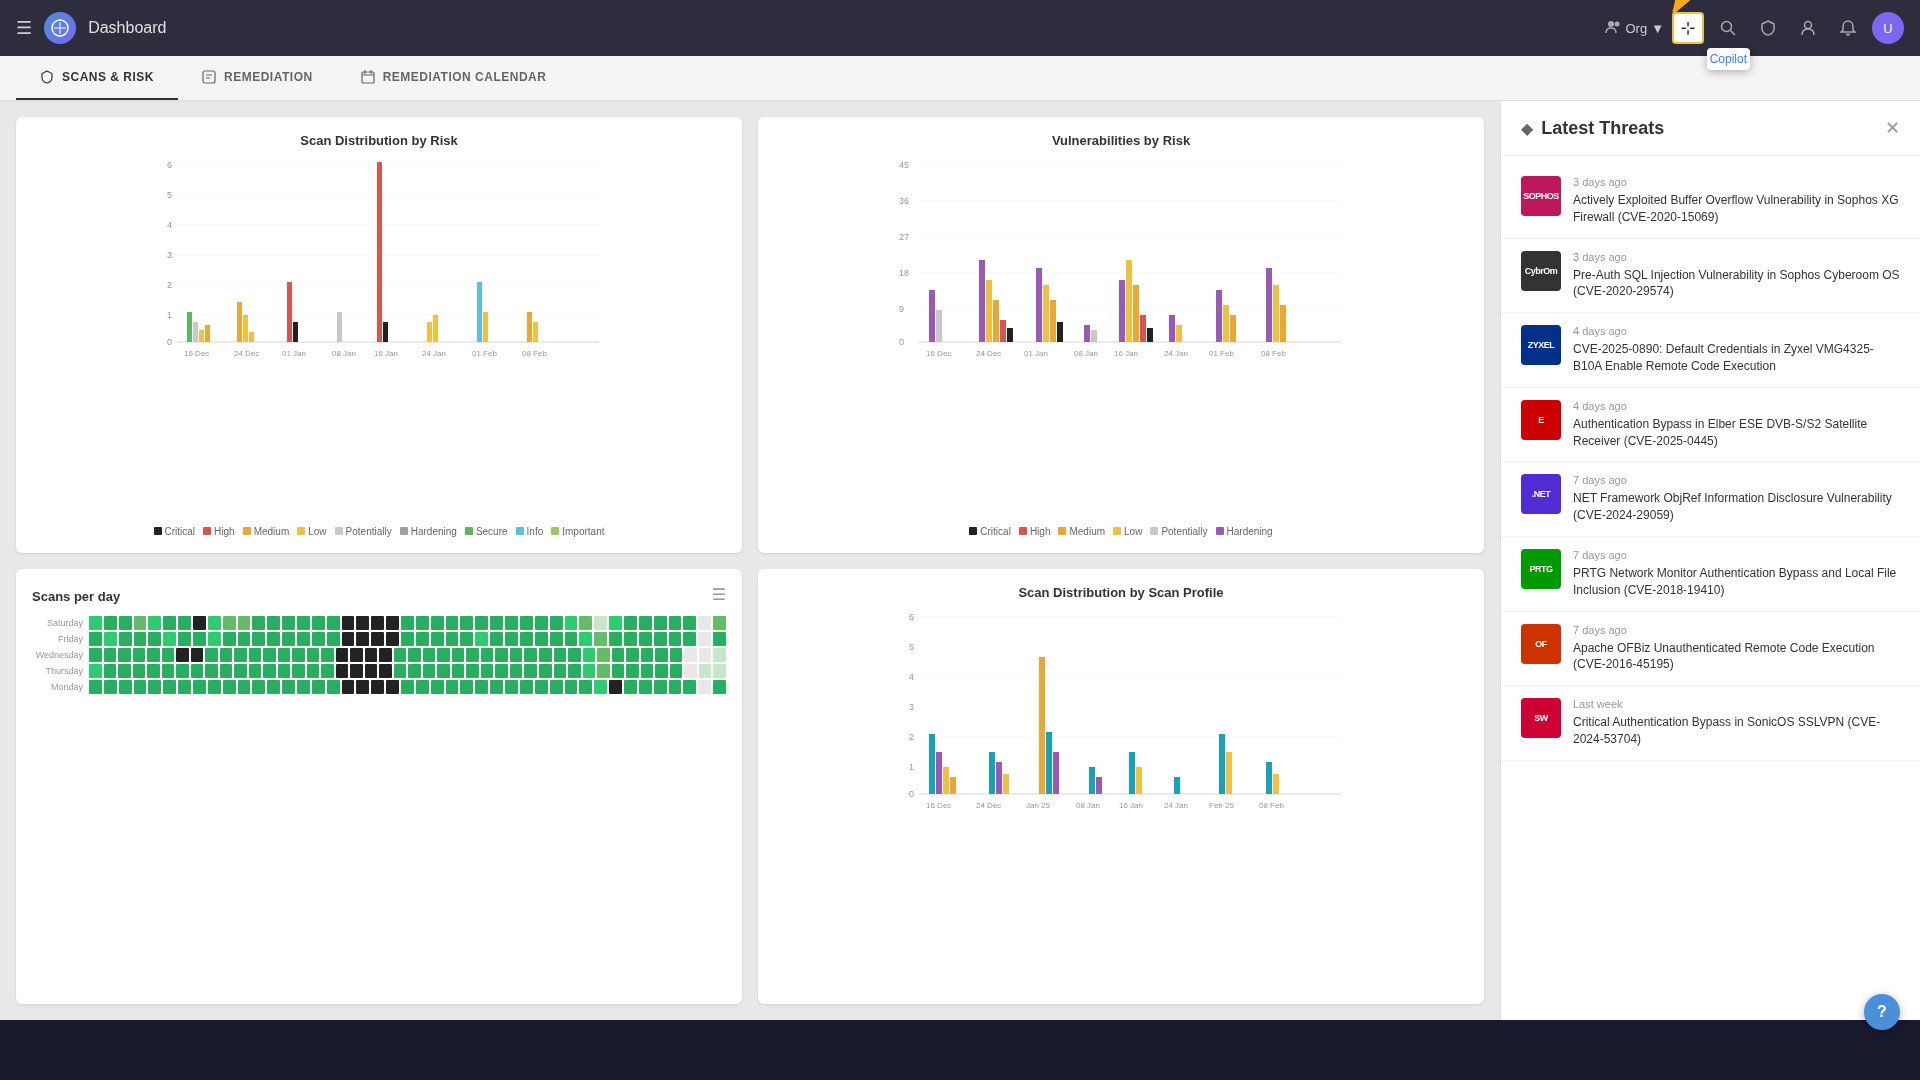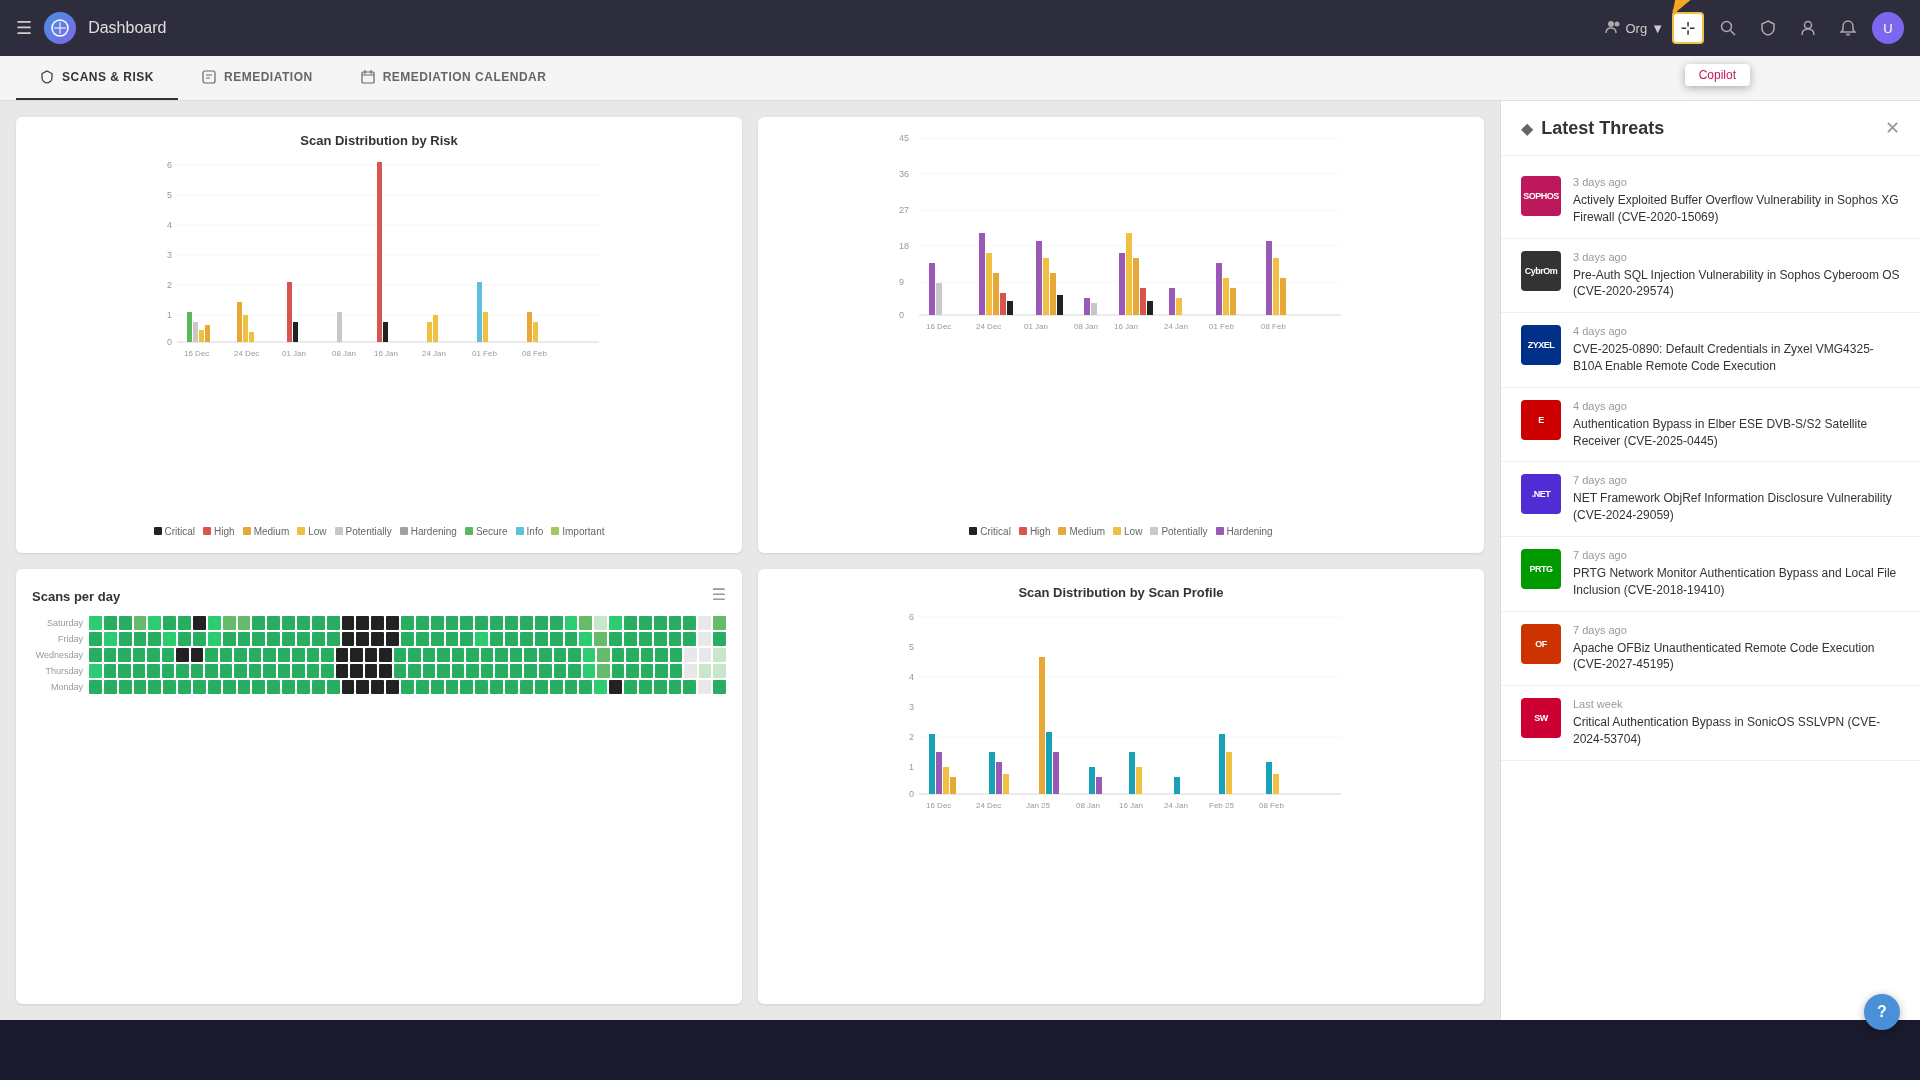--- a/index.html
+++ b/index.html
@@ -26,25 +26,25 @@
       width: 32px; height: 32px; border-radius: 4px; display: flex; align-items: center; justify-content: center;
       cursor: pointer; color: #ccc; font-size: 16px; background: transparent; border: none;
     }
     .header-btn.active { background: white; color: #333; border: 2px solid #f0c040; }
     .header-org { color: #ccc; font-size: 13px; display: flex; align-items: center; gap: 4px; }
     .header-avatar { width: 32px; height: 32px; border-radius: 50%; background: #7b68ee; display: flex; align-items: center; justify-content: center; color: white; font-size: 13px; }
 
     
     .copilot-tooltip {
       position: absolute;
-      top: 64px;
+      top: 48px;
       right: 170px;
       background: white;
-      color: #be185d;
-      padding: 4px 14px;
+      color: #3b82f6;
+      padding: 4px 3px;
       border-radius: 4px;
       font-size: 12px;
       box-shadow: 0 2px 8px rgba(0,0,0,0.3);
       z-index: 100;
     }
 
     
     .tabs {
       background: #f5f5f5;
       display: flex;
@@ -372,20 +372,21 @@
               <span>Info</span>
             </div>
           <div class="legend-item">
               <div class="legend-dot" style="background:#a0c860"></div>
               <span>Important</span>
             </div>
         </div>
       </div>
 
       <div class="chart-card">
+        <div class="chart-title">Vulnerabilities by Risk</div>
         <div class="chart-area">
           <svg class="bar-chart-svg" viewBox="0 0 460 200">
 
             <text x="8" y="8" font-size="9" fill="#999">45</text>
             <text x="8" y="44" font-size="9" fill="#999">36</text>
             <text x="8" y="80" font-size="9" fill="#999">27</text>
             <text x="8" y="116" font-size="9" fill="#999">18</text>
             <text x="8" y="152" font-size="9" fill="#999">9</text>
             <text x="8" y="185" font-size="9" fill="#999">0</text>
 
@@ -846,21 +847,21 @@
       <div class="threat-time">7 days ago</div>
       <div class="threat-desc">PRTG Network Monitor Authentication Bypass and Local File Inclusion (CVE-2018-19410)</div>
     </div>
   </div>
           <div class="threat-item">
     <div class="threat-logo" style="background:#cc3300">
       <span style="font-size:9px;font-weight:700;letter-spacing:-0.5px;">OF</span>
     </div>
     <div class="threat-content">
       <div class="threat-time">7 days ago</div>
-      <div class="threat-desc">Apache OFBiz Unauthenticated Remote Code Execution (CVE-2027-45195)</div>
+      <div class="threat-desc">Apache OFBiz Unauthenticated Remote Code Execution (CVE-2016-45195)</div>
     </div>
   </div>
           <div class="threat-item">
     <div class="threat-logo" style="background:#cc0033">
       <span style="font-size:9px;font-weight:700;letter-spacing:-0.5px;">SW</span>
     </div>
     <div class="threat-content">
       <div class="threat-time">Last week</div>
       <div class="threat-desc">Critical Authentication Bypass in SonicOS SSLVPN (CVE-2024-53704)</div>
     </div>

